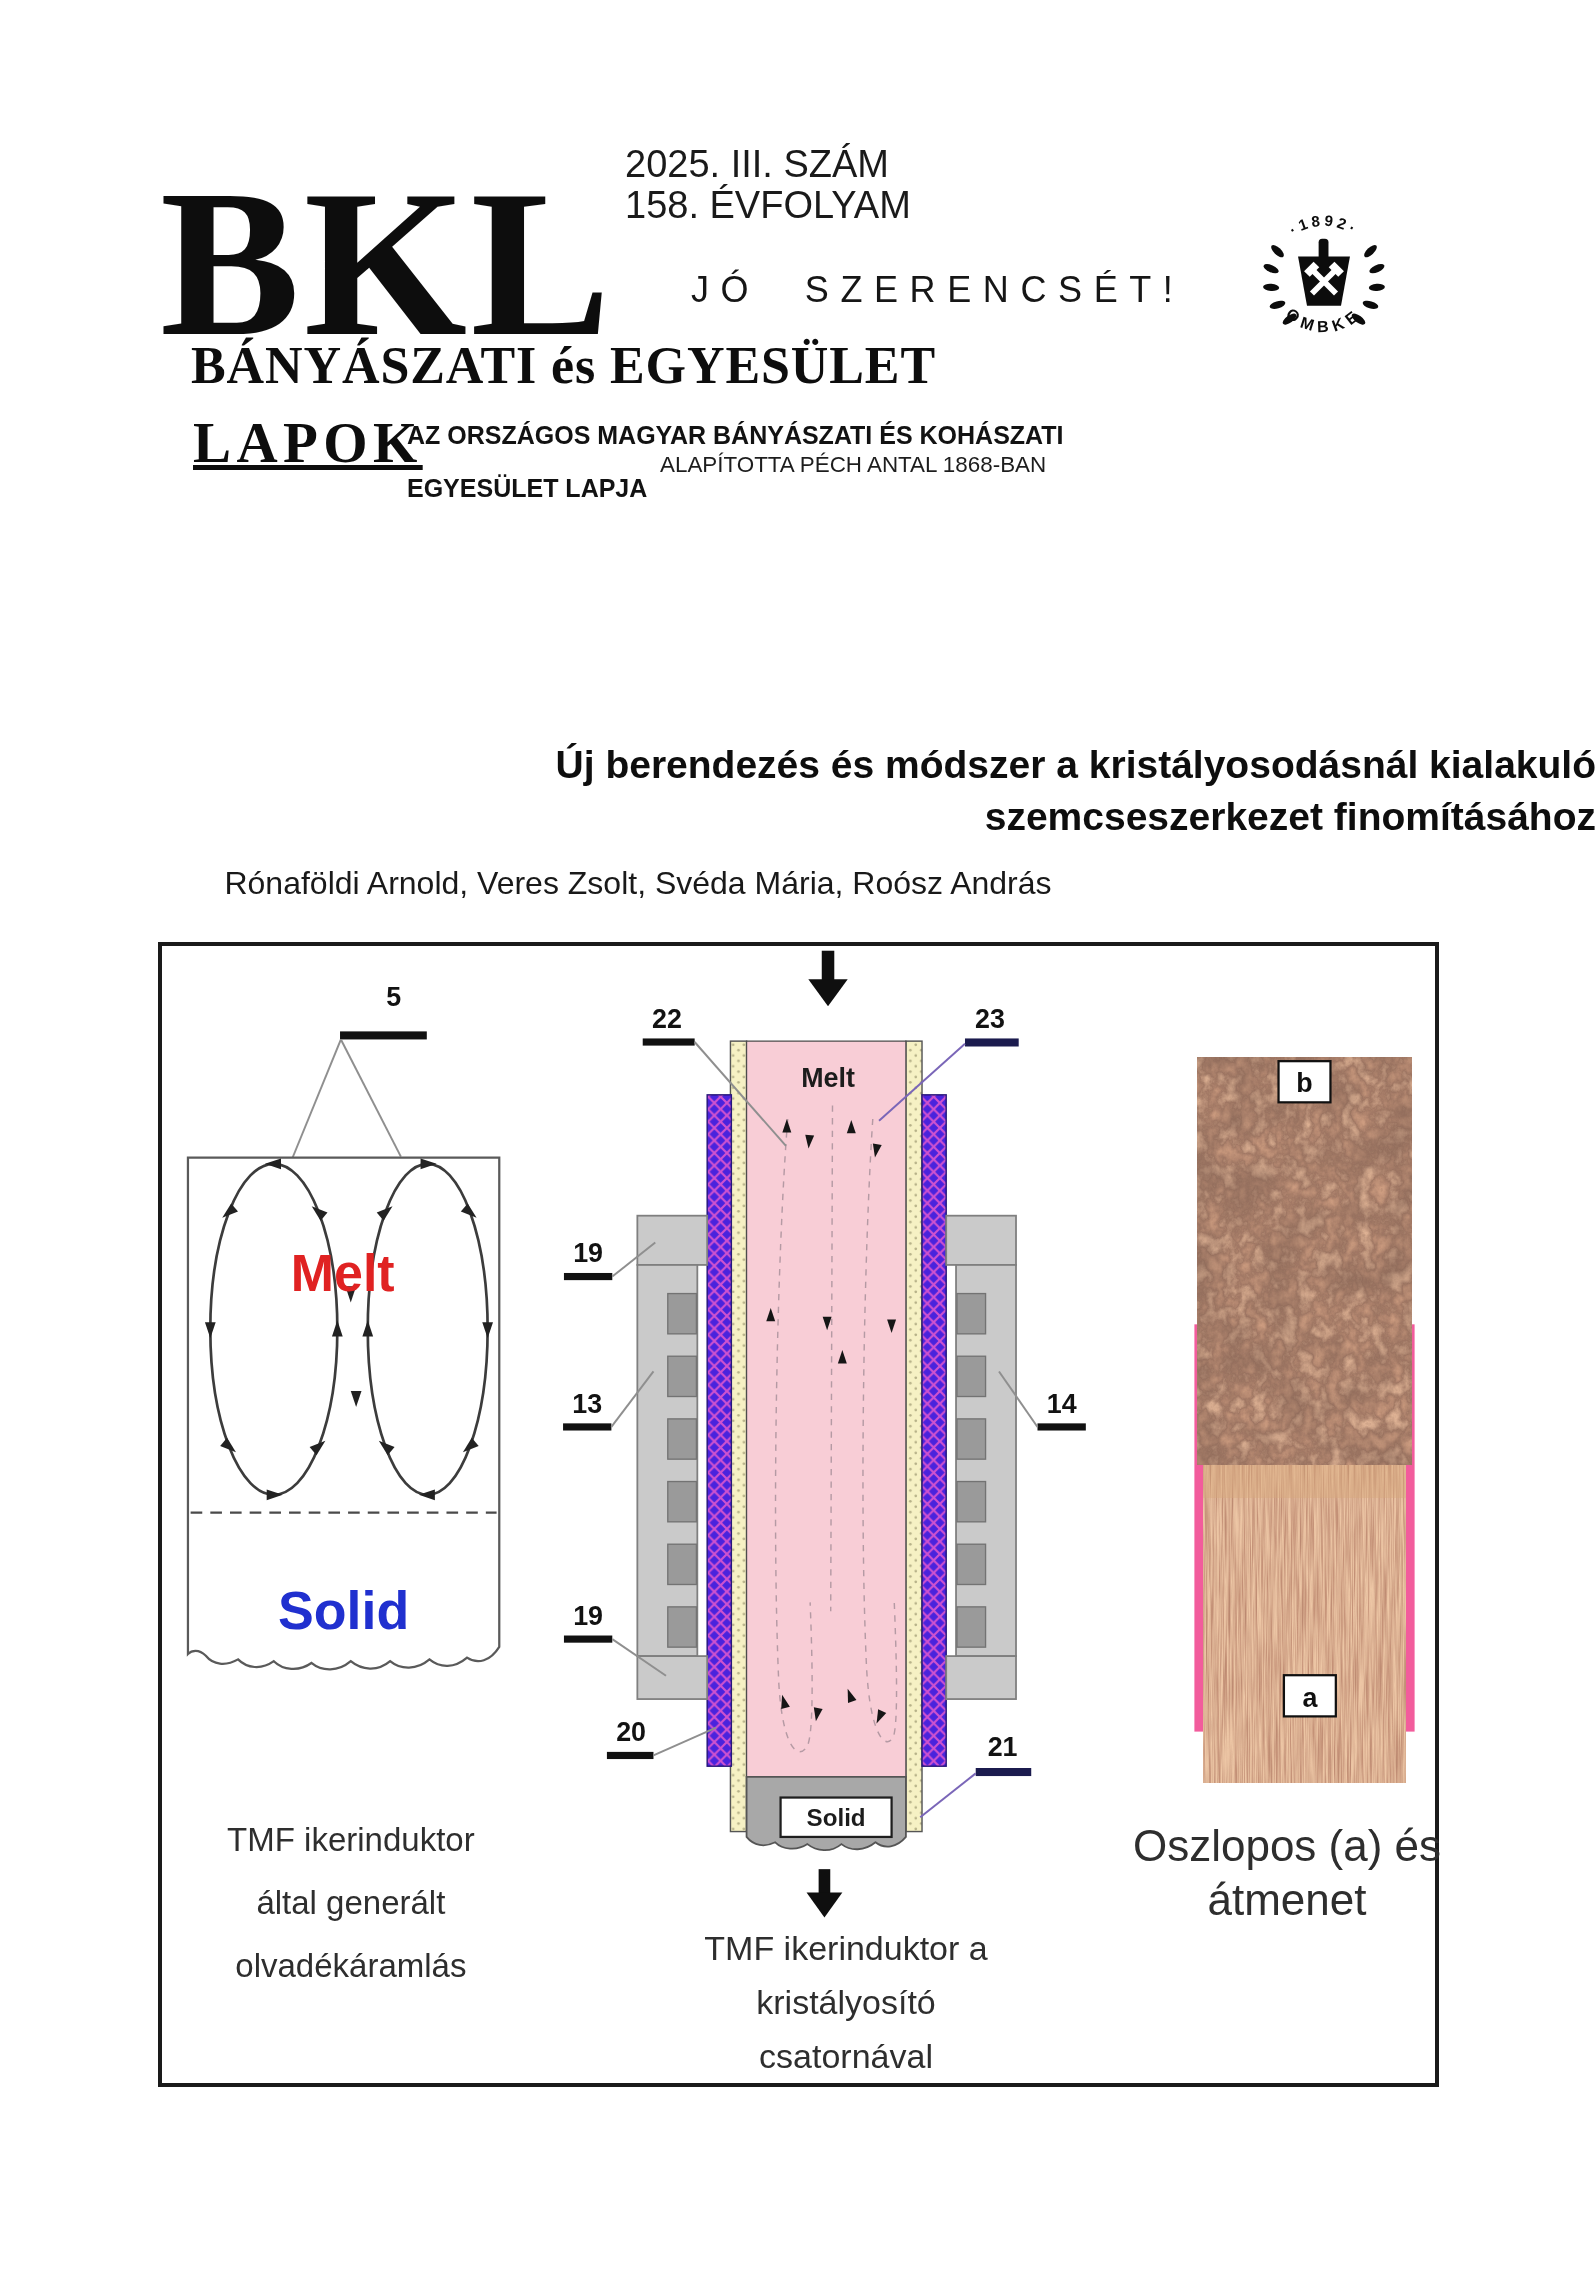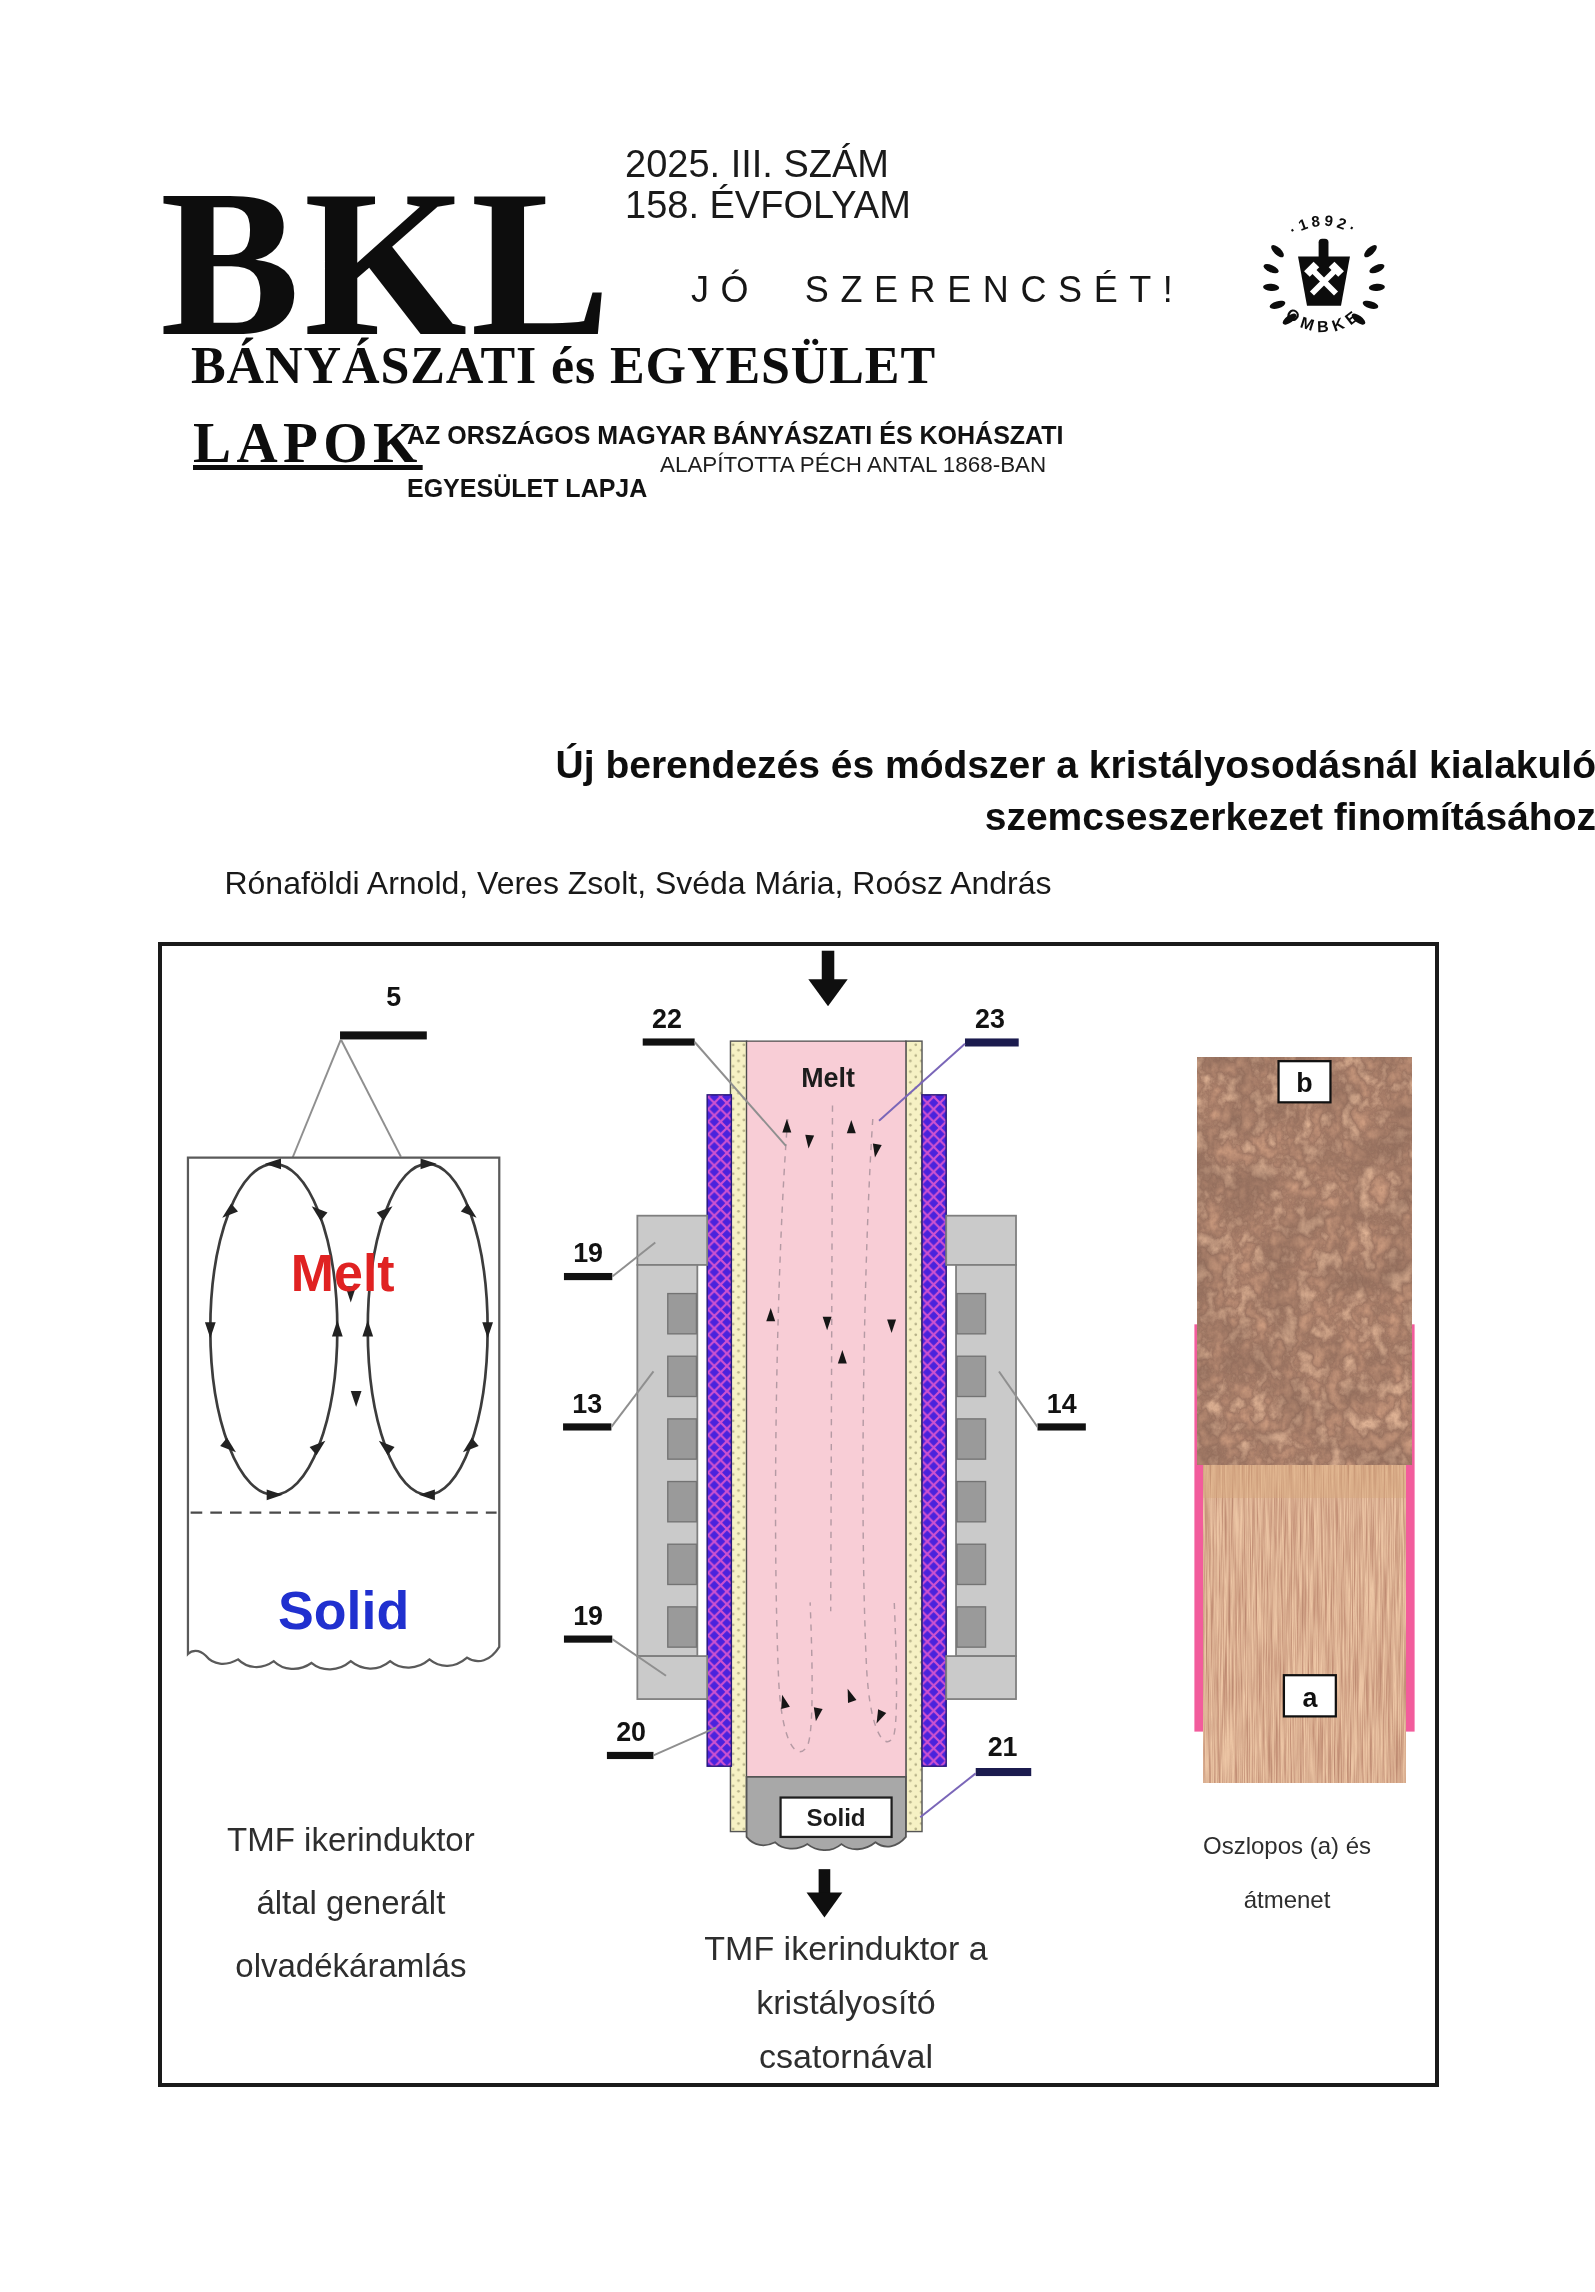--- a/index.html
+++ b/index.html
@@ -21,21 +21,21 @@
   
   .title{left:0;width:1596px;text-align:right;font-weight:bold;font-size:39px;color:#0e0e0e;margin-top:7px;}
   .t1{top:736px;} .t2{top:788px;}
   .authors{left:0;top:865px;width:1276px;text-align:center;font-size:32px;color:#191919;}
   
   .figure-box{left:158px;top:942px;width:1281px;height:1145px;border:4.5px solid #1a1a1a;
        box-sizing:border-box;background:#fff;}
   .cap{position:absolute;text-align:center;color:#2e2e2e;}
   .cap-left{left:9.9px;top:862px;width:358px;font-size:33px;line-height:63px;}
   .cap-mid{left:460px;top:975px;width:448px;font-size:34px;line-height:54px;}
-  .cap-right{left:901px;top:873px;width:448px;font-size:24px;line-height:54px;}
+  .cap-right{left:901px;top:873px;width:448px;font-size:44px;line-height:54px;}
   svg text{font-family:"Liberation Sans",sans-serif;}
   .reflbl{font-size:30px;font-weight:bold;fill:#121212;}
   .leader{stroke:#8f8f8f;stroke-width:2.2;fill:none;}
   .leaderp{stroke:#7a66b8;stroke-width:2.2;fill:none;}
   .bar{fill:#111;}
   .barnavy{fill:#1b1b4e;}
   .ind{fill:#cacaca;stroke:#7f7f7f;stroke-width:2;}
   .slot{fill:#9a9a9a;stroke:#737373;stroke-width:1.5;}
   .flowdash{stroke:#b59aa4;stroke-width:1.6;fill:none;stroke-dasharray:7 7;}
 </style>

